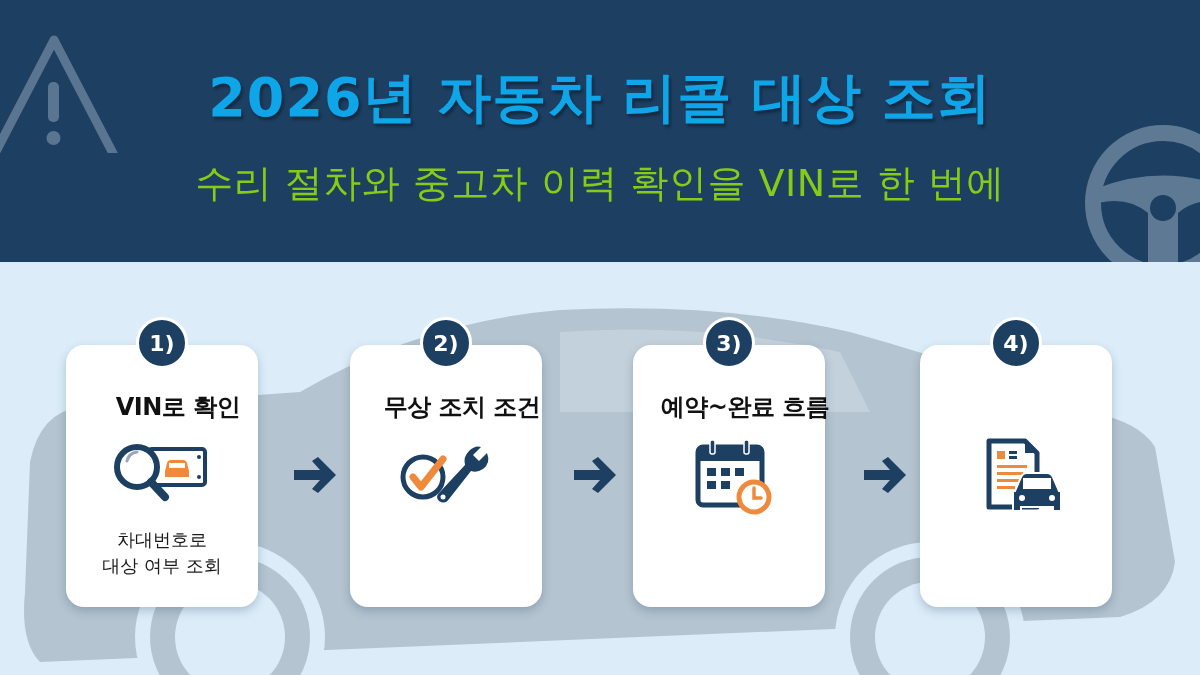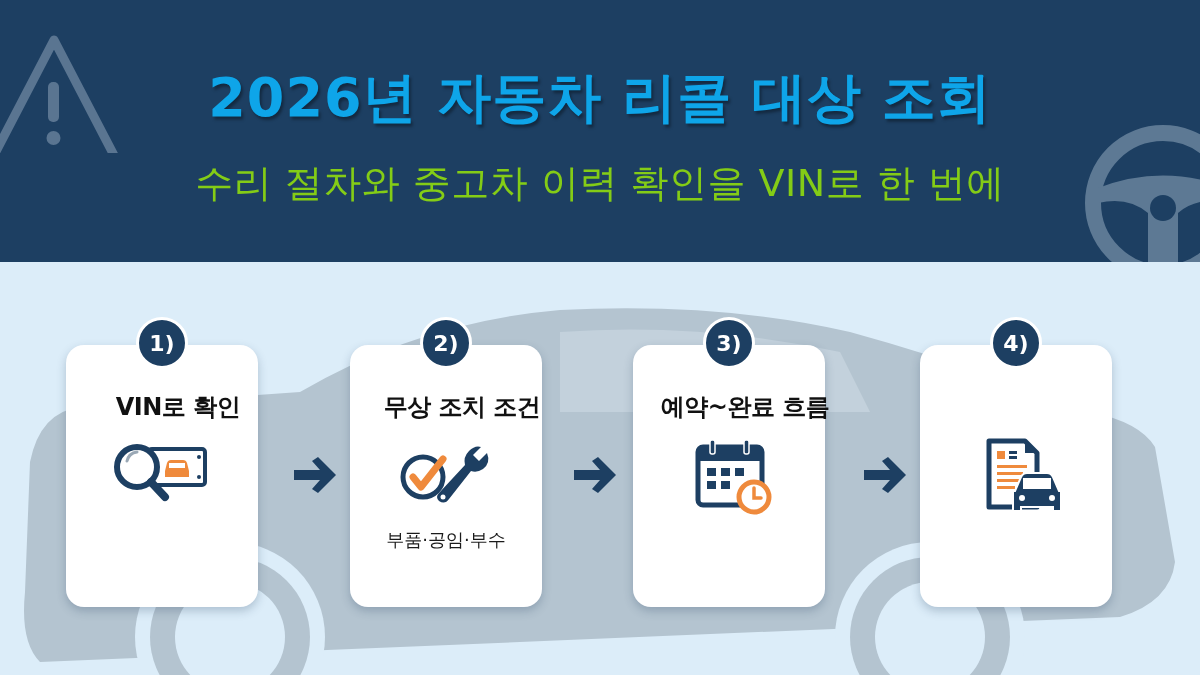--- a/index.html
+++ b/index.html
@@ -67,37 +67,40 @@
   <svg class="card-icon" viewBox="0 0 110 80">
     <rect x="42" y="12" width="56" height="36" rx="3" fill="#ffffff" stroke="#1d3f62" stroke-width="4"></rect>
     <circle cx="92" cy="20" r="2" fill="#1d3f62"></circle>
       <circle cx="92" cy="40" r="2" fill="#1d3f62"></circle>
     <path d="M58 34 L60 26 Q61 23 64 23 L76 23 Q79 23 80 26 L82 34 L82 40 L58 40 Z" fill="#ef8a3c"></path>
     <rect x="62" y="26" width="16" height="5" fill="#ffffff"></rect>
     <circle cx="30" cy="30" r="20" fill="#ffffff" stroke="#1d3f62" stroke-width="6"></circle>
     <path d="M20 24 Q22 16 30 15" fill="none" stroke="#9aa8b5" stroke-width="3" stroke-linecap="round"></path>
     <line x1="44" y1="45" x2="58" y2="60" stroke="#1d3f62" stroke-width="8" stroke-linecap="round"></line>
   </svg>
+  <div class="card-desc">
+    <div>차대번호로</div>
+    <div>대상 여부 조회</div>
+  </div>
 </div>
 
 <svg class="arrow" style="left:292px;" viewBox="0 0 46 40">
   <path d="M2 15 L28 15 L20 6 L26 2 L44 20 L26 38 L20 34 L28 25 L2 25 Z" fill="#1d3f62"></path>
 </svg>
 
 <div class="card" style="left:350px;">
   <div class="badge">2)</div>
   <div class="card-title">무상 조치 조건</div>
   <svg class="card-icon" viewBox="0 0 110 80">
     <circle cx="32" cy="40" r="20" fill="none" stroke="#1d3f62" stroke-width="5"></circle>
     <path d="M22 40 L30 50 L52 22" fill="none" stroke="#ef8a3c" stroke-width="7" stroke-linecap="round" stroke-linejoin="round"></path>
     <path d="M90 10 L82 18 L88 24 L96 16 Q100 26 92 32 Q86 36 80 34 L58 62 Q54 68 48 64 Q44 60 48 56 L74 28 Q72 20 78 14 Q84 8 90 10 Z" fill="#1d3f62"></path>
     <circle cx="52" cy="60" r="2.5" fill="#ffffff"></circle>
   </svg>
   <div class="card-desc">
-    <div>부품·공임·부수</div>
   </div>
 </div>
 
 <svg class="arrow" style="left:572px;" viewBox="0 0 46 40">
   <path d="M2 15 L28 15 L20 6 L26 2 L44 20 L26 38 L20 34 L28 25 L2 25 Z" fill="#1d3f62"></path>
 </svg>
 
 <div class="card" style="left:633px;">
   <div class="badge">3)</div>
   <div class="card-title">예약~완료 흐름</div>

